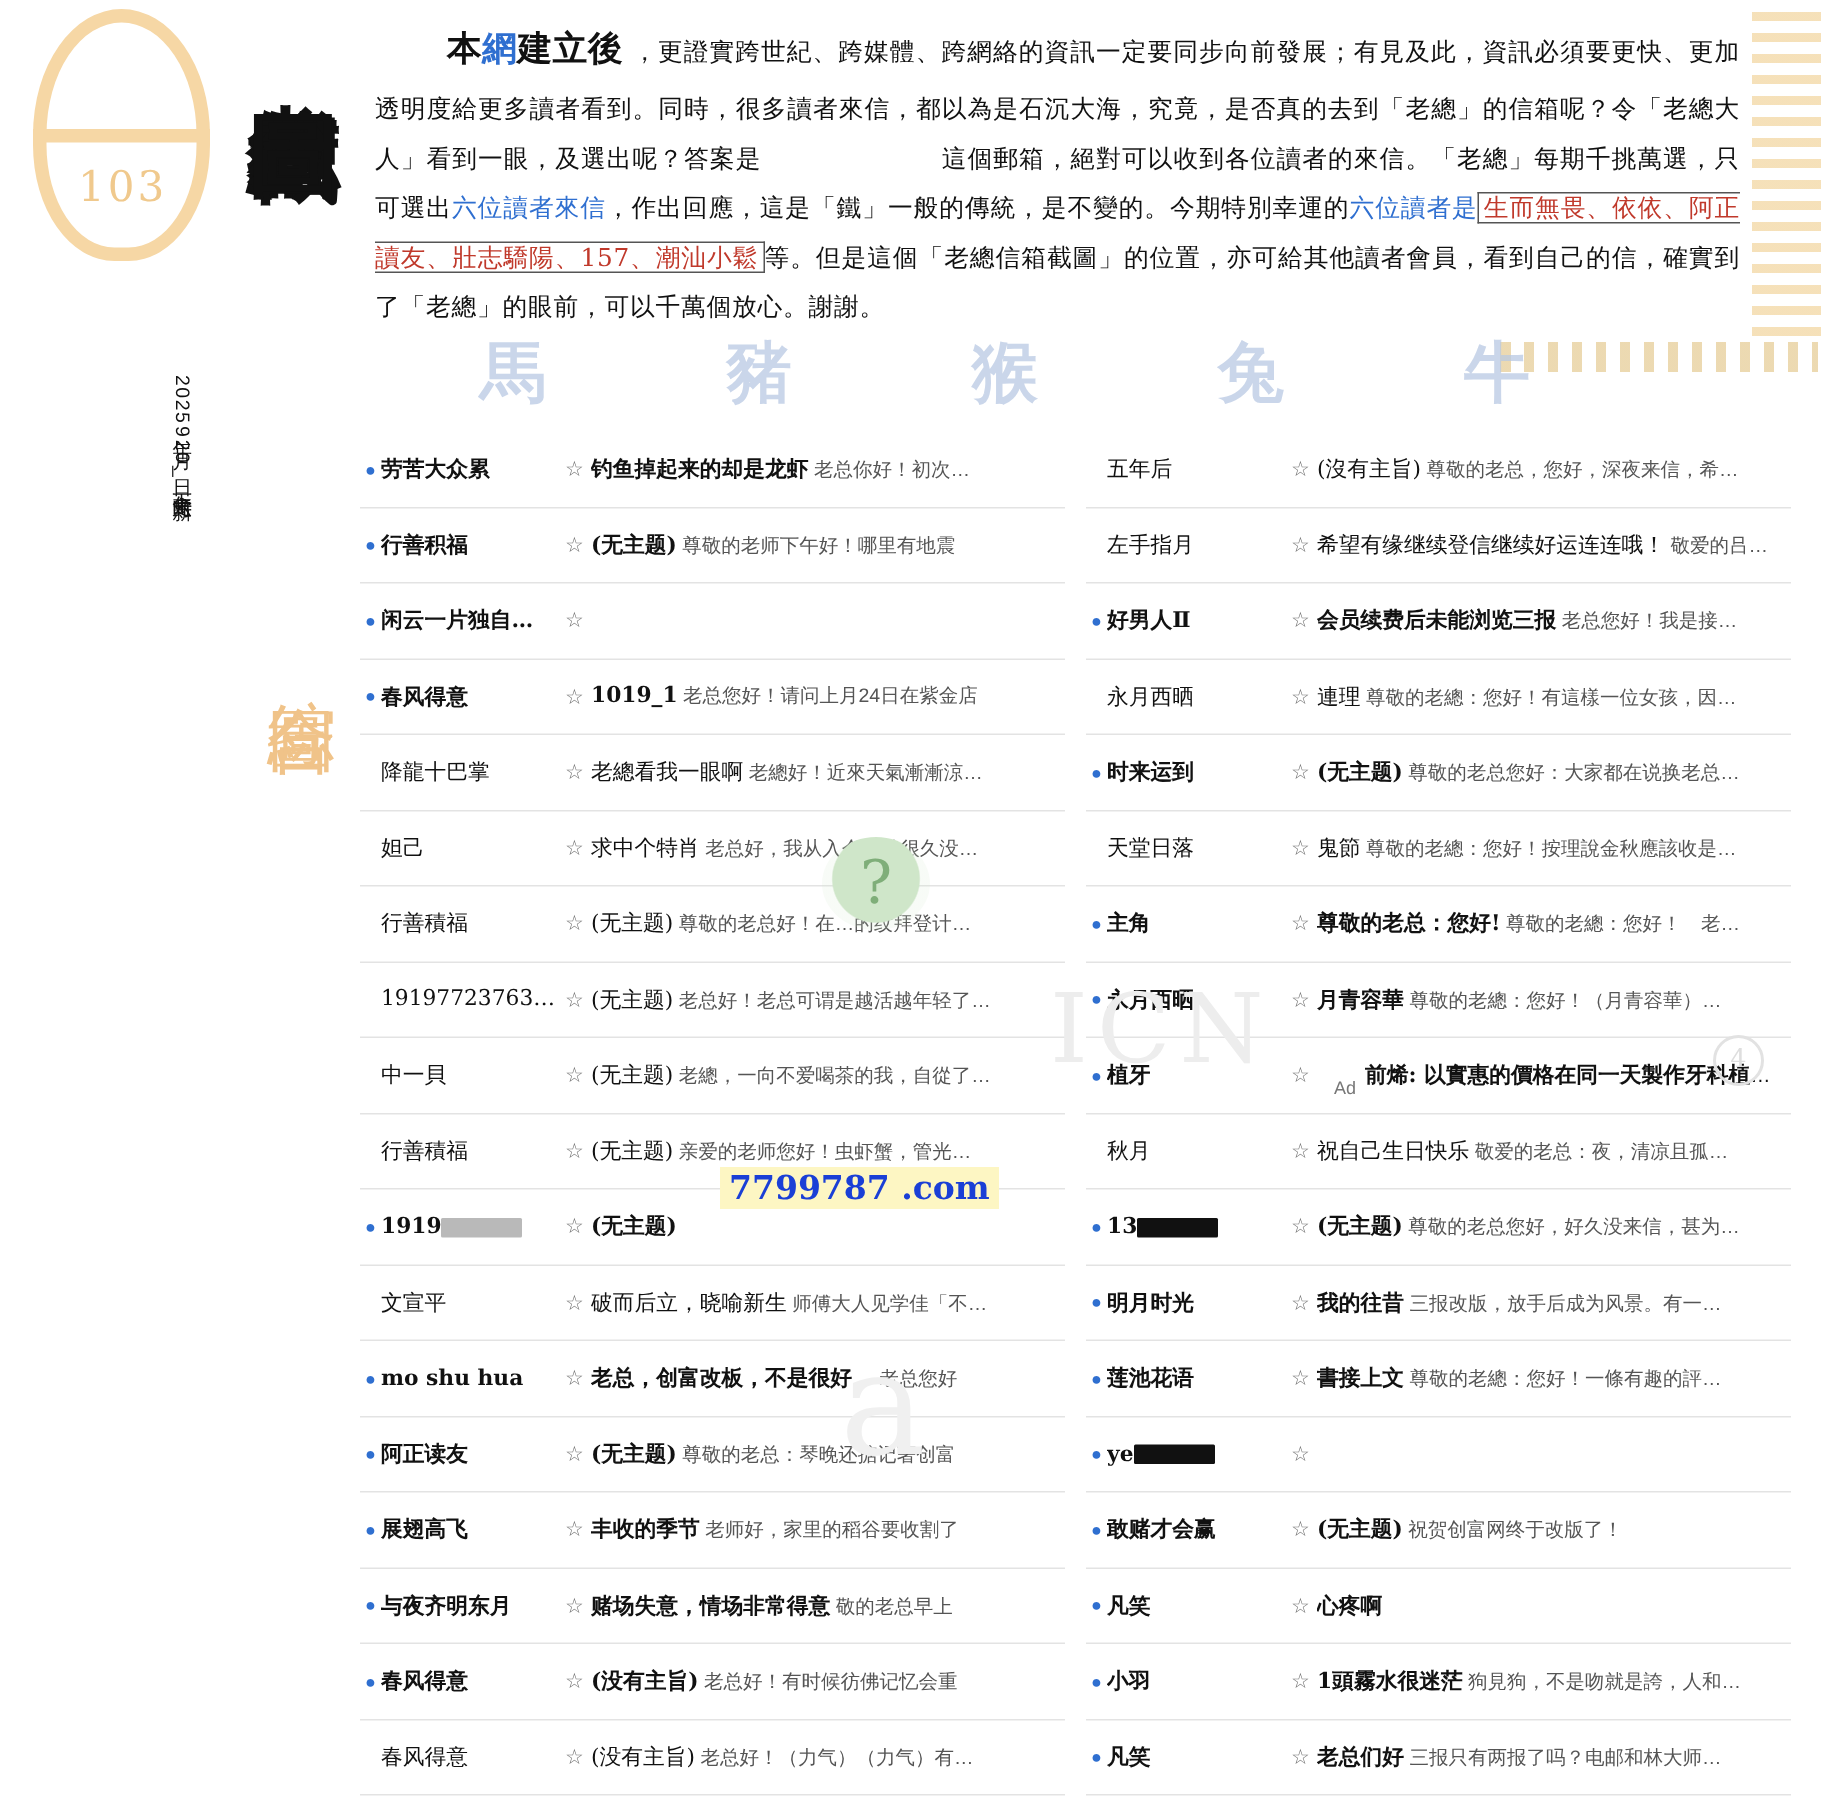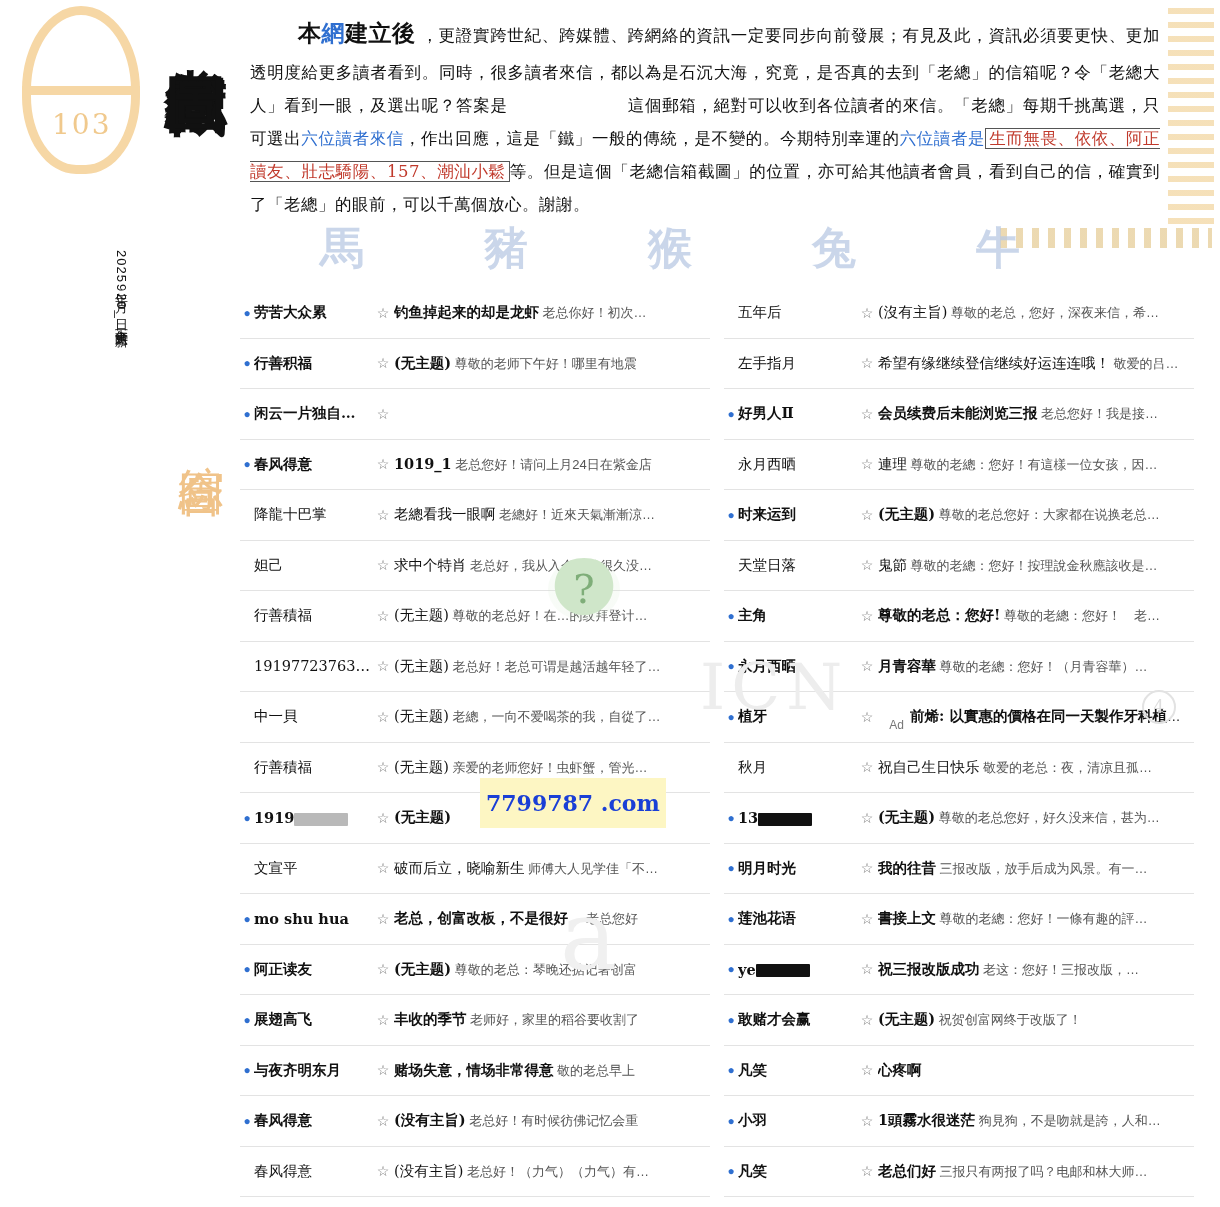--- a/index.html
+++ b/index.html
@@ -137,21 +137,21 @@
     position:absolute;pointer-events:none;font-family:"DejaVu Serif",serif;
   }
   #wm-qmark{
     left:548px;top:558px;width:72px;height:62px;
     border-radius:50%;
     background:radial-gradient(circle at 50% 45%,#cfe6c9 0 58%,rgba(207,230,201,.15) 60%);
     color:#7fae79;font-size:40px;text-align:center;line-height:62px;
   }
   #wm-url{
     left:480px;top:778px;font-size:22px;color:#1a3fd6;font-weight:bold;
-    font-family:"DejaVu Serif",serif;background:#fdf6c3;padding:12px 6px;
+    font-family:"DejaVu Serif",serif;background:#fdf6c3;padding:1px 6px;
   }
   #wm-big{
     left:700px;top:650px;font-size:64px;color:#ededed;letter-spacing:6px;
   }
   #wm-a{
     left:560px;top:880px;font-size:96px;color:#f0f0f0;
   }
   #wm-circ4{
     left:1142px;top:690px;width:30px;height:30px;border:2px solid #e2e2e2;
     border-radius:50%;color:#dedede;font-size:17px;text-align:center;line-height:28px;
@@ -373,21 +373,20 @@
       <div class="row unread">
         <span class="dot">●</span>
         <span class="sender">莲池花语</span>
         <span class="star">☆</span>
         <span class="body"><span class="subject">書接上文</span><span class="snippet"> 尊敬的老總：您好！一條有趣的評…</span></span>
       </div>
       <div class="row unread">
         <span class="dot">●</span>
         <span class="sender">ye<span class="redacted dark"></span></span>
         <span class="star">☆</span>
-        <span class="body"><span class="subject">祝三报改版成功</span><span class="snippet"> 老这：您好！三报改版，…</span></span>
       </div>
       <div class="row unread">
         <span class="dot">●</span>
         <span class="sender">敢赌才会赢</span>
         <span class="star">☆</span>
         <span class="body"><span class="subject">(无主题)</span><span class="snippet"> 祝贺创富网终于改版了！</span></span>
       </div>
       <div class="row unread">
         <span class="dot">●</span>
         <span class="sender">凡笑</span>

